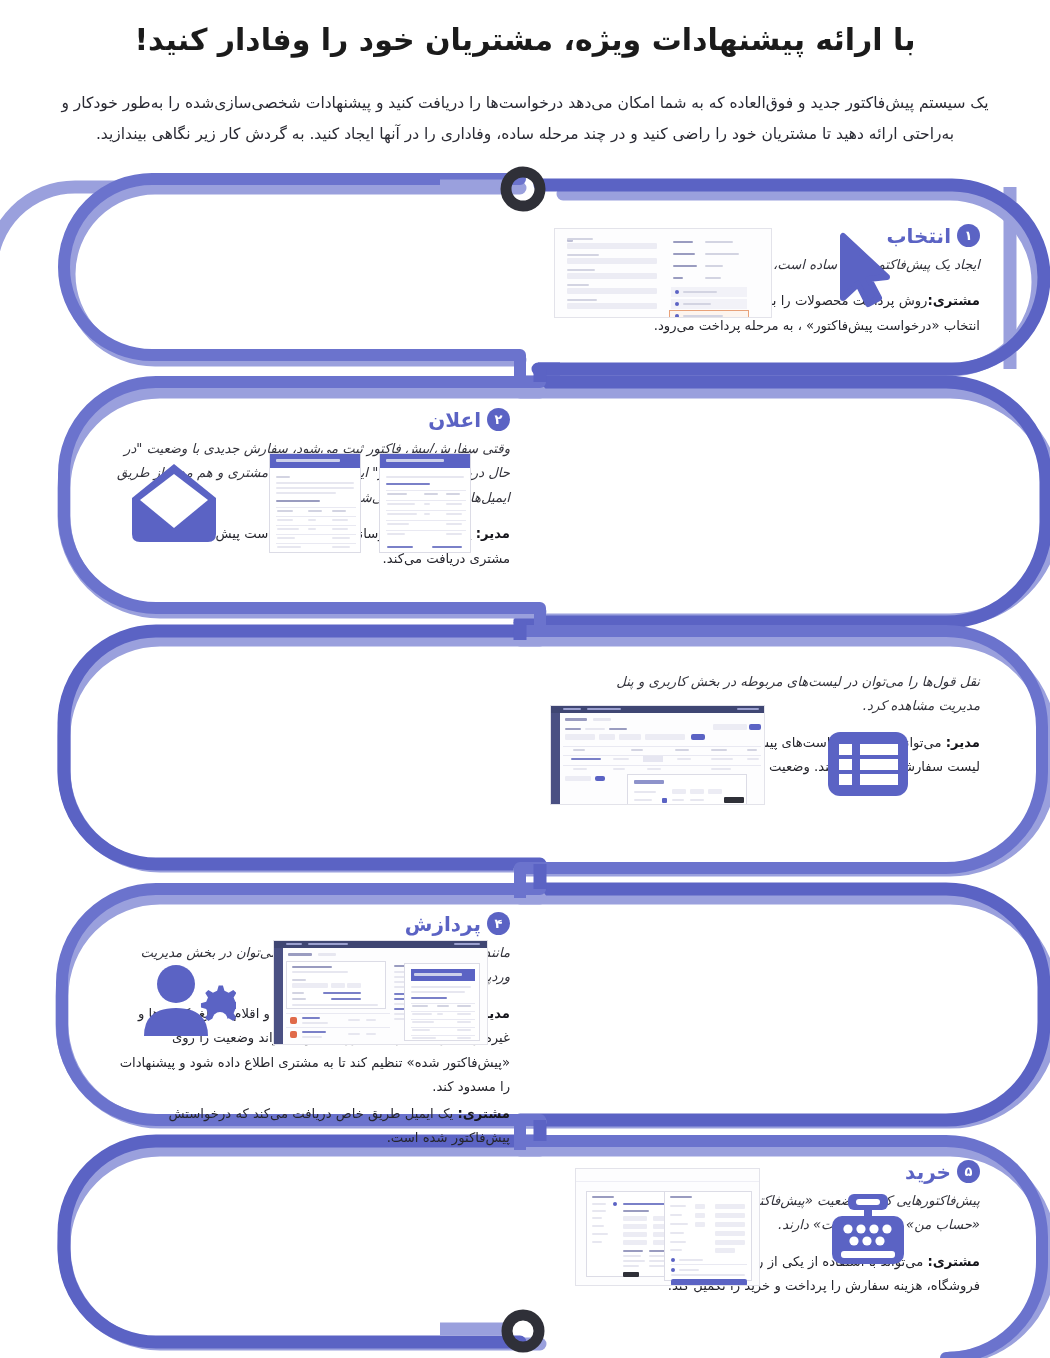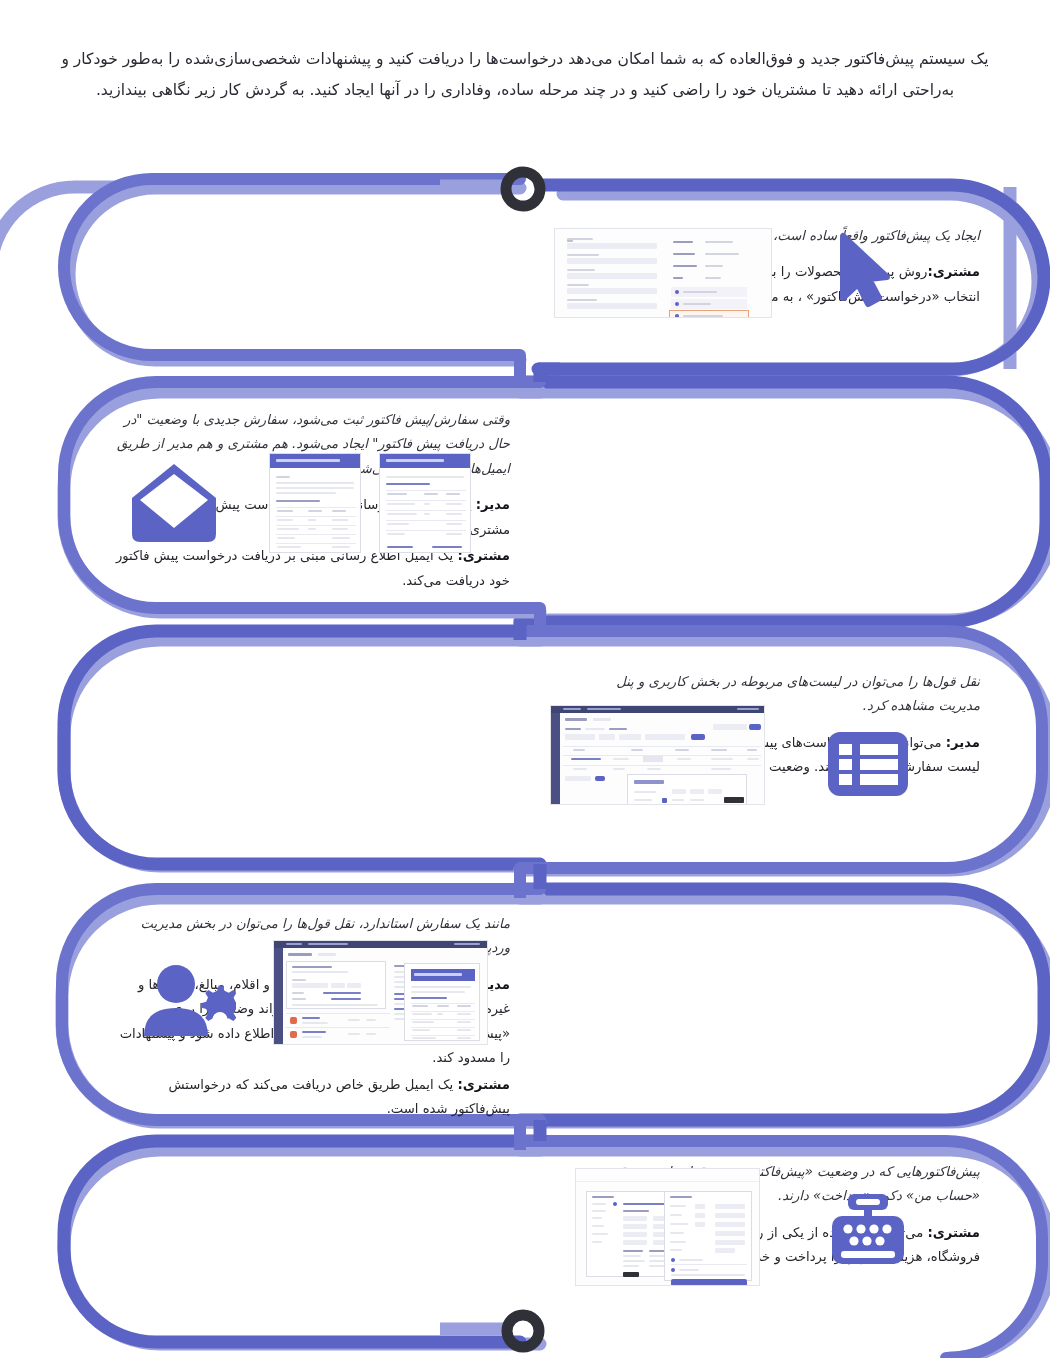--- a/index.html
+++ b/index.html
@@ -113,20 +113,21 @@
 
   
   .cursor-wrap { position: absolute; z-index: 5; }
 </style>
 </head>
 <body>
 
 <div id="page">
 
   <div class="header">
+    <div class="title">با ارائه پیشنهادات ویژه، مشتریان خود را وفادار کنید!</div>
     <div class="intro">یک سیستم پیش‌فاکتور جدید و فوق‌العاده که به شما امکان می‌دهد درخواست‌ها را دریافت کنید و پیشنهادات شخصی‌سازی‌شده را به‌طور خودکار و به‌راحتی ارائه دهید تا مشتریان خود را راضی کنید و در چند مرحله ساده، وفاداری را در آنها ایجاد کنید. به گردش کار زیر نگاهی بیندازید.</div>
   </div>
 
   <svg id="flow-svg" viewBox="0 0 1050 1358">
     <defs>
 
       <g id="defs-g"></g>
     </defs>
 
     <g fill="none" stroke="#9aa0dd" stroke-width="13" stroke-linecap="butt">
@@ -210,20 +211,24 @@
   </svg>
 
   <svg class="cursor-wrap" style="top:166px; left:500px; width:46px; height:46px;" viewBox="0 0 46 46">
     <circle cx="23" cy="23" r="17" fill="none" stroke="#2f3038" stroke-width="11"></circle>
   </svg>
   <svg class="cursor-wrap" style="top:1308px; left:500px; width:46px; height:46px;" viewBox="0 0 46 46">
     <circle cx="23" cy="23" r="16" fill="none" stroke="#2f3038" stroke-width="11"></circle>
   </svg>
 
   <div class="step-card" style="top:224px; right:70px; width:400px;">
+    <div class="step-head">
+      <div class="step-title">انتخاب</div>
+      <div class="step-badge">۱</div>
+    </div>
     <div class="step-lead">ایجاد یک پیش‌فاکتور واقعاً ساده است، درست مثل یک سفارش استاندارد.</div>
     <div class="step-para">
       <b>مشتری:</b><span>روش پرداخت  محصولات را به سبد خرید اضافه می‌کند و با انتخاب «درخواست پیش‌فاکتور» ، به مرحله پرداخت می‌رود.</span>
     </div>
   </div>
 
   <div class="thumb" style="top:228px; right:278px; width:218px; height:90px;">
     <div class="shotbox">
       <div class="fld" style="left:12px; top:10px; width:6px; height:3px; background:#bfc0d6;"></div>
       <div class="ln" style="left:12px; top:9px; width:26px; height:2px;"></div>
@@ -257,26 +262,27 @@
       <div class="ln" style="left:128px; top:86px; width:40px; height:2px;"></div>
 
     </div>
   </div>
 
   <svg class="cursor-wrap" style="top:232px; left:835px; width:58px; height:78px;" viewBox="0 0 58 78">
     <path d="M8 4 L8 66 L23 52 L33 72 L44 66 L34 47 L52 45 Z" fill="#5b63c4" stroke="#5b63c4" stroke-width="6" stroke-linejoin="round"></path>
   </svg>
 
   <div class="step-card" style="top:408px; right:540px; width:400px;">
+    <div class="step-head">
+      <div class="step-title">اعلان</div>
+      <div class="step-badge">۲</div>
+    </div>
     <div class="step-lead">وقتی سفارش/پیش فاکتور ثبت می‌شود، سفارش جدیدی با وضعیت "در حال دریافت پیش فاکتور" ایجاد می‌شود. هم مشتری و هم مدیر از طریق ایمیل‌های خاص مطلع می‌شوند.</div>
     <div class="step-para">
       <b>مدیر:</b><span> یک ایمیل اطلاع رسانی مبنی بر درخواست پیش فاکتور توسط مشتری دریافت می‌کند.</span>
-    </div>
-    <div class="step-para">
-      <b>مشتری:</b><span> یک ایمیل اطلاع رسانی مبنی بر دریافت درخواست پیش فاکتور خود دریافت می‌کند.</span>
     </div>
   </div>
 
   <div class="thumb" style="top:447px; right:565px; width:230px; height:110px; border:none; background:transparent;">
     <div class="shotbox" style="background:transparent;">
 
       <div class="panel" style="left:14px; top:6px; width:92px; height:100px;">
         <div class="panel-hdr" style="left:0; top:0; width:100%; height:14px;"></div>
         <div class="ln lt" style="left:6px; top:5px; width:64px; height:3px; background:#cdd0ea;"></div>
         <div class="ln" style="left:6px; top:22px; width:14px; height:2px;"></div>
@@ -405,20 +411,24 @@
     <rect x="4" y="4" width="80" height="64" rx="12" fill="#5b63c4"></rect>
     <rect x="15" y="16" width="13" height="11" fill="#ffffff"></rect>
     <rect x="36" y="16" width="38" height="11" fill="#ffffff"></rect>
     <rect x="15" y="31" width="13" height="11" fill="#ffffff"></rect>
     <rect x="36" y="31" width="38" height="11" fill="#ffffff"></rect>
     <rect x="15" y="46" width="13" height="11" fill="#ffffff"></rect>
     <rect x="36" y="46" width="38" height="11" fill="#ffffff"></rect>
   </svg>
 
   <div class="step-card" style="top:912px; right:540px; width:400px;">
+    <div class="step-head">
+      <div class="step-title">پردازش</div>
+      <div class="step-badge">۴</div>
+    </div>
     <div class="step-lead">مانند یک سفارش استاندارد، نقل قول‌ها را می‌توان در بخش مدیریت وردپرس ویرایش کرد.</div>
     <div class="step-para">
       <b>مدیر:</b><span> می‌تواند پیش‌فاکتورها را مدیریت کند و اقلام، مبالغ، کمیت‌ها و غیره را تغییر دهد. در پایان بررسی، او می‌تواند وضعیت را روی «پیش‌فاکتور شده» تنظیم کند تا به مشتری اطلاع داده شود و پیشنهادات را مسدود کند.</span>
     </div>
     <div class="step-para">
       <b>مشتری:</b><span> یک ایمیل طریق خاص دریافت می‌کند که درخواستش پیش‌فاکتور شده است.</span>
     </div>
   </div>
 
   <div class="thumb" style="top:940px; right:562px; width:215px; height:105px;">
@@ -506,20 +516,24 @@
   <svg class="cursor-wrap" style="top:962px; left:140px; width:96px; height:82px;" viewBox="0 0 96 82">
     <circle cx="36" cy="22" r="19" fill="#5b63c4"></circle>
     <path d="M4 74 Q4 46 36 46 Q68 46 68 74 Z" fill="#5b63c4"></path>
     <g transform="translate(66,46)">
       <path d="M14 -8 l4 0 l1.5 5 l4 1.7 l4.4 -2.6 l2.9 2.9 l-2.6 4.4 l1.7 4 l5 1.5 l0 4 l-5 1.5 l-1.7 4 l2.6 4.4 l-2.9 2.9 l-4.4 -2.6 l-4 1.7 l-1.5 5 l-4 0 l-1.5 -5 l-4 -1.7 l-4.4 2.6 l-2.9 -2.9 l2.6 -4.4 l-1.7 -4 l-5 -1.5 l0 -4 l5 -1.5 l1.7 -4 l-2.6 -4.4 l2.9 -2.9 l4.4 2.6 l4 -1.7 Z" fill="#5b63c4" transform="translate(-2,-14) scale(1.05)"></path>
       <circle cx="14" cy="11.5" r="7.5" fill="#ffffff"></circle>
     </g>
   </svg>
 
   <div class="step-card" style="top:1160px; right:70px; width:400px;">
+    <div class="step-head">
+      <div class="step-title">خرید</div>
+      <div class="step-badge">۵</div>
+    </div>
     <div class="step-lead">پیش‌فاکتورهایی که در وضعیت «پیش‌فاکتور شده» قرار دارند، در قسمت «حساب من» دکمه «پرداخت» دارند.</div>
     <div class="step-para">
       <b>مشتری:</b><span> می‌تواند با استفاده از یکی از روش‌های پرداخت فعال در فروشگاه، هزینه سفارش را پرداخت و خرید را تکمیل کند.</span>
     </div>
   </div>
 
   <div class="thumb" style="top:1168px; right:290px; width:185px; height:118px;">
     <div class="shotbox">
       <div class="rowln" style="left:0; top:12px; width:185px; background:#eeeef5;"></div>
 

